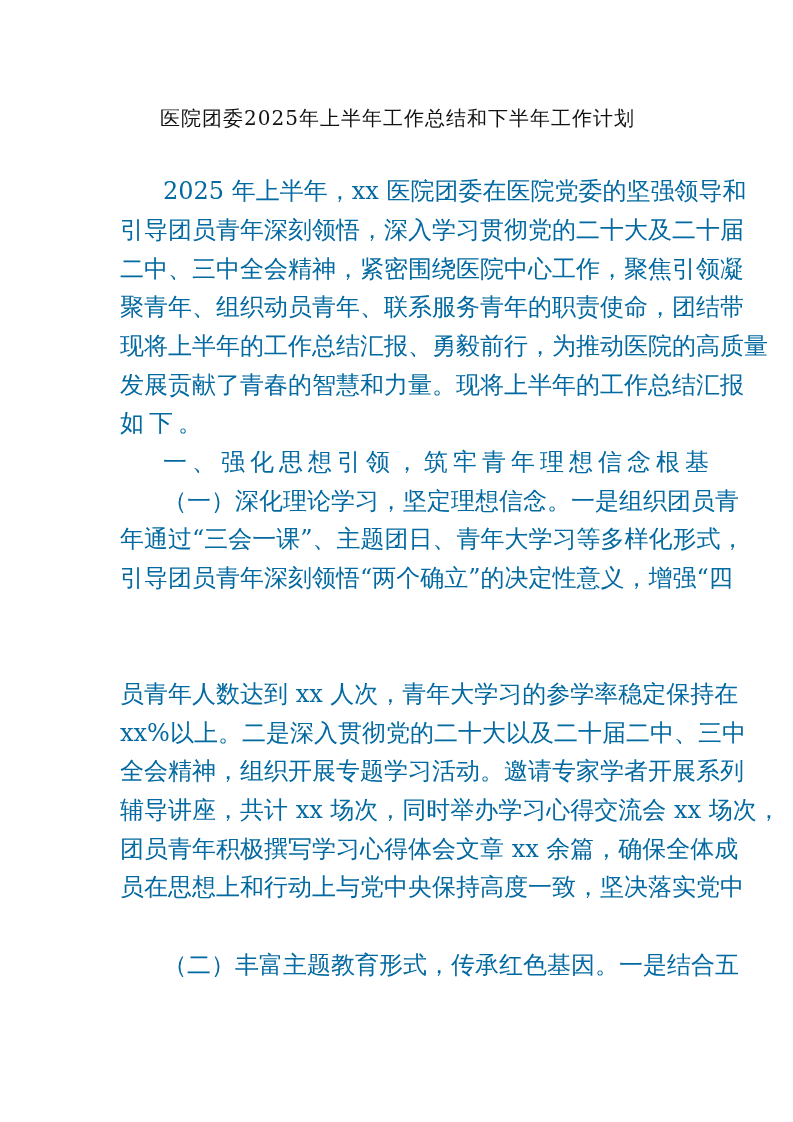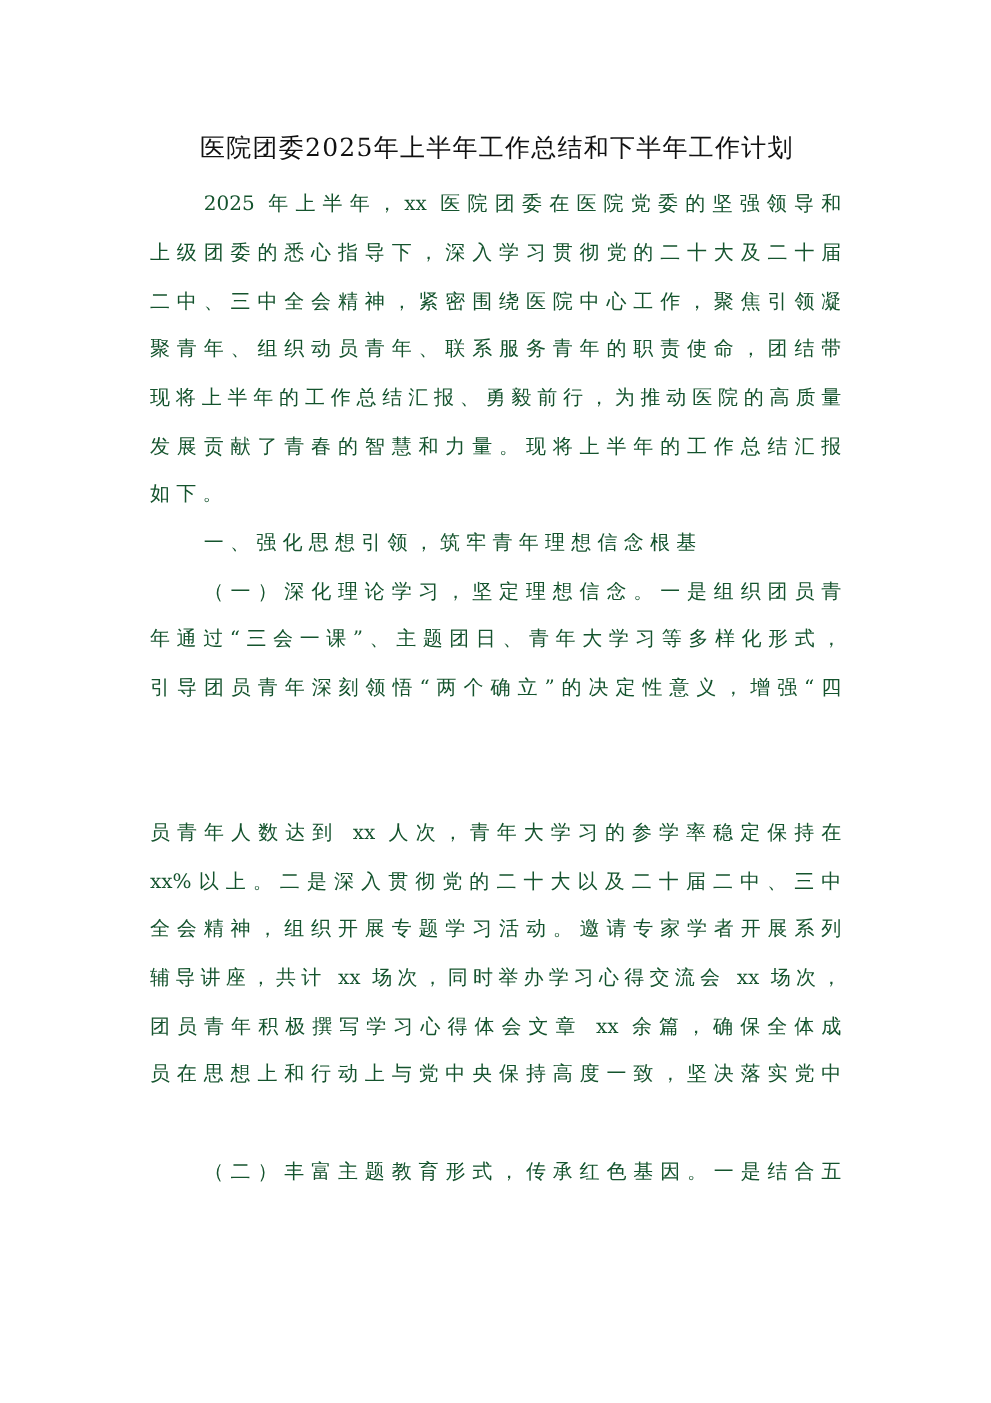--- a/index.html
+++ b/index.html
@@ -33,48 +33,50 @@
     text-align: center;
     white-space: nowrap;
     letter-spacing: 1px;
     color: #111111;
   }
   .line {
     position: absolute;
     left: 120px;
     width: 553px;
     height: 26px;
-    font-size: 16px;
+    font-size: 24px;
     line-height: 26px;
     white-space: nowrap;
     text-align: justify;
     text-align-last: justify;
-    color: #14532d;
+    color: #0369a1;
+    margin-top: 28px;
   }
   .line.indent {
     left: 163px;
     width: 510px;
   }
   .line.last {
     text-align-last: left;
     letter-spacing: 5px;
+    font-family: Liberation Serif, serif;
   }
   .line.heading {
     text-align-last: left;
     letter-spacing: 5px;
   }
 </style>
 </head>
 <body>
 
 <div class="page">
   <div class="title">医院团委2025年上半年工作总结和下半年工作计划</div>
 
   <div class="line indent" style="top:150px">2025 年上半年，xx 医院团委在医院党委的坚强领导和</div>
-  <div class="line" style="top:189px">上级团委的悉心指导下，深入学习贯彻党的二十大及二十届</div>
+  <div class="line" style="top:189px">引导团员青年深刻领悟，深入学习贯彻党的二十大及二十届</div>
   <div class="line" style="top:266px">聚青年、组织动员青年、联系服务青年的职责使命，团结带</div>
   <div class="line" style="top:228px">二中、三中全会精神，紧密围绕医院中心工作，聚焦引领凝</div>
   <div class="line" style="top:305px">现将上半年的工作总结汇报、勇毅前行，为推动医院的高质量</div>
   <div class="line" style="top:344px">发展贡献了青春的智慧和力量。现将上半年的工作总结汇报</div>
   <div class="line last" style="top:382px">如下。</div>
 
   <div class="line indent heading" style="top:421px">一、强化思想引领，筑牢青年理想信念根基</div>
 
   <div class="line" style="top:498px">年通过“三会一课”、主题团日、青年大学习等多样化形式，</div>
   <div class="line indent" style="top:460px">（一）深化理论学习，坚定理想信念。一是组织团员青</div>

